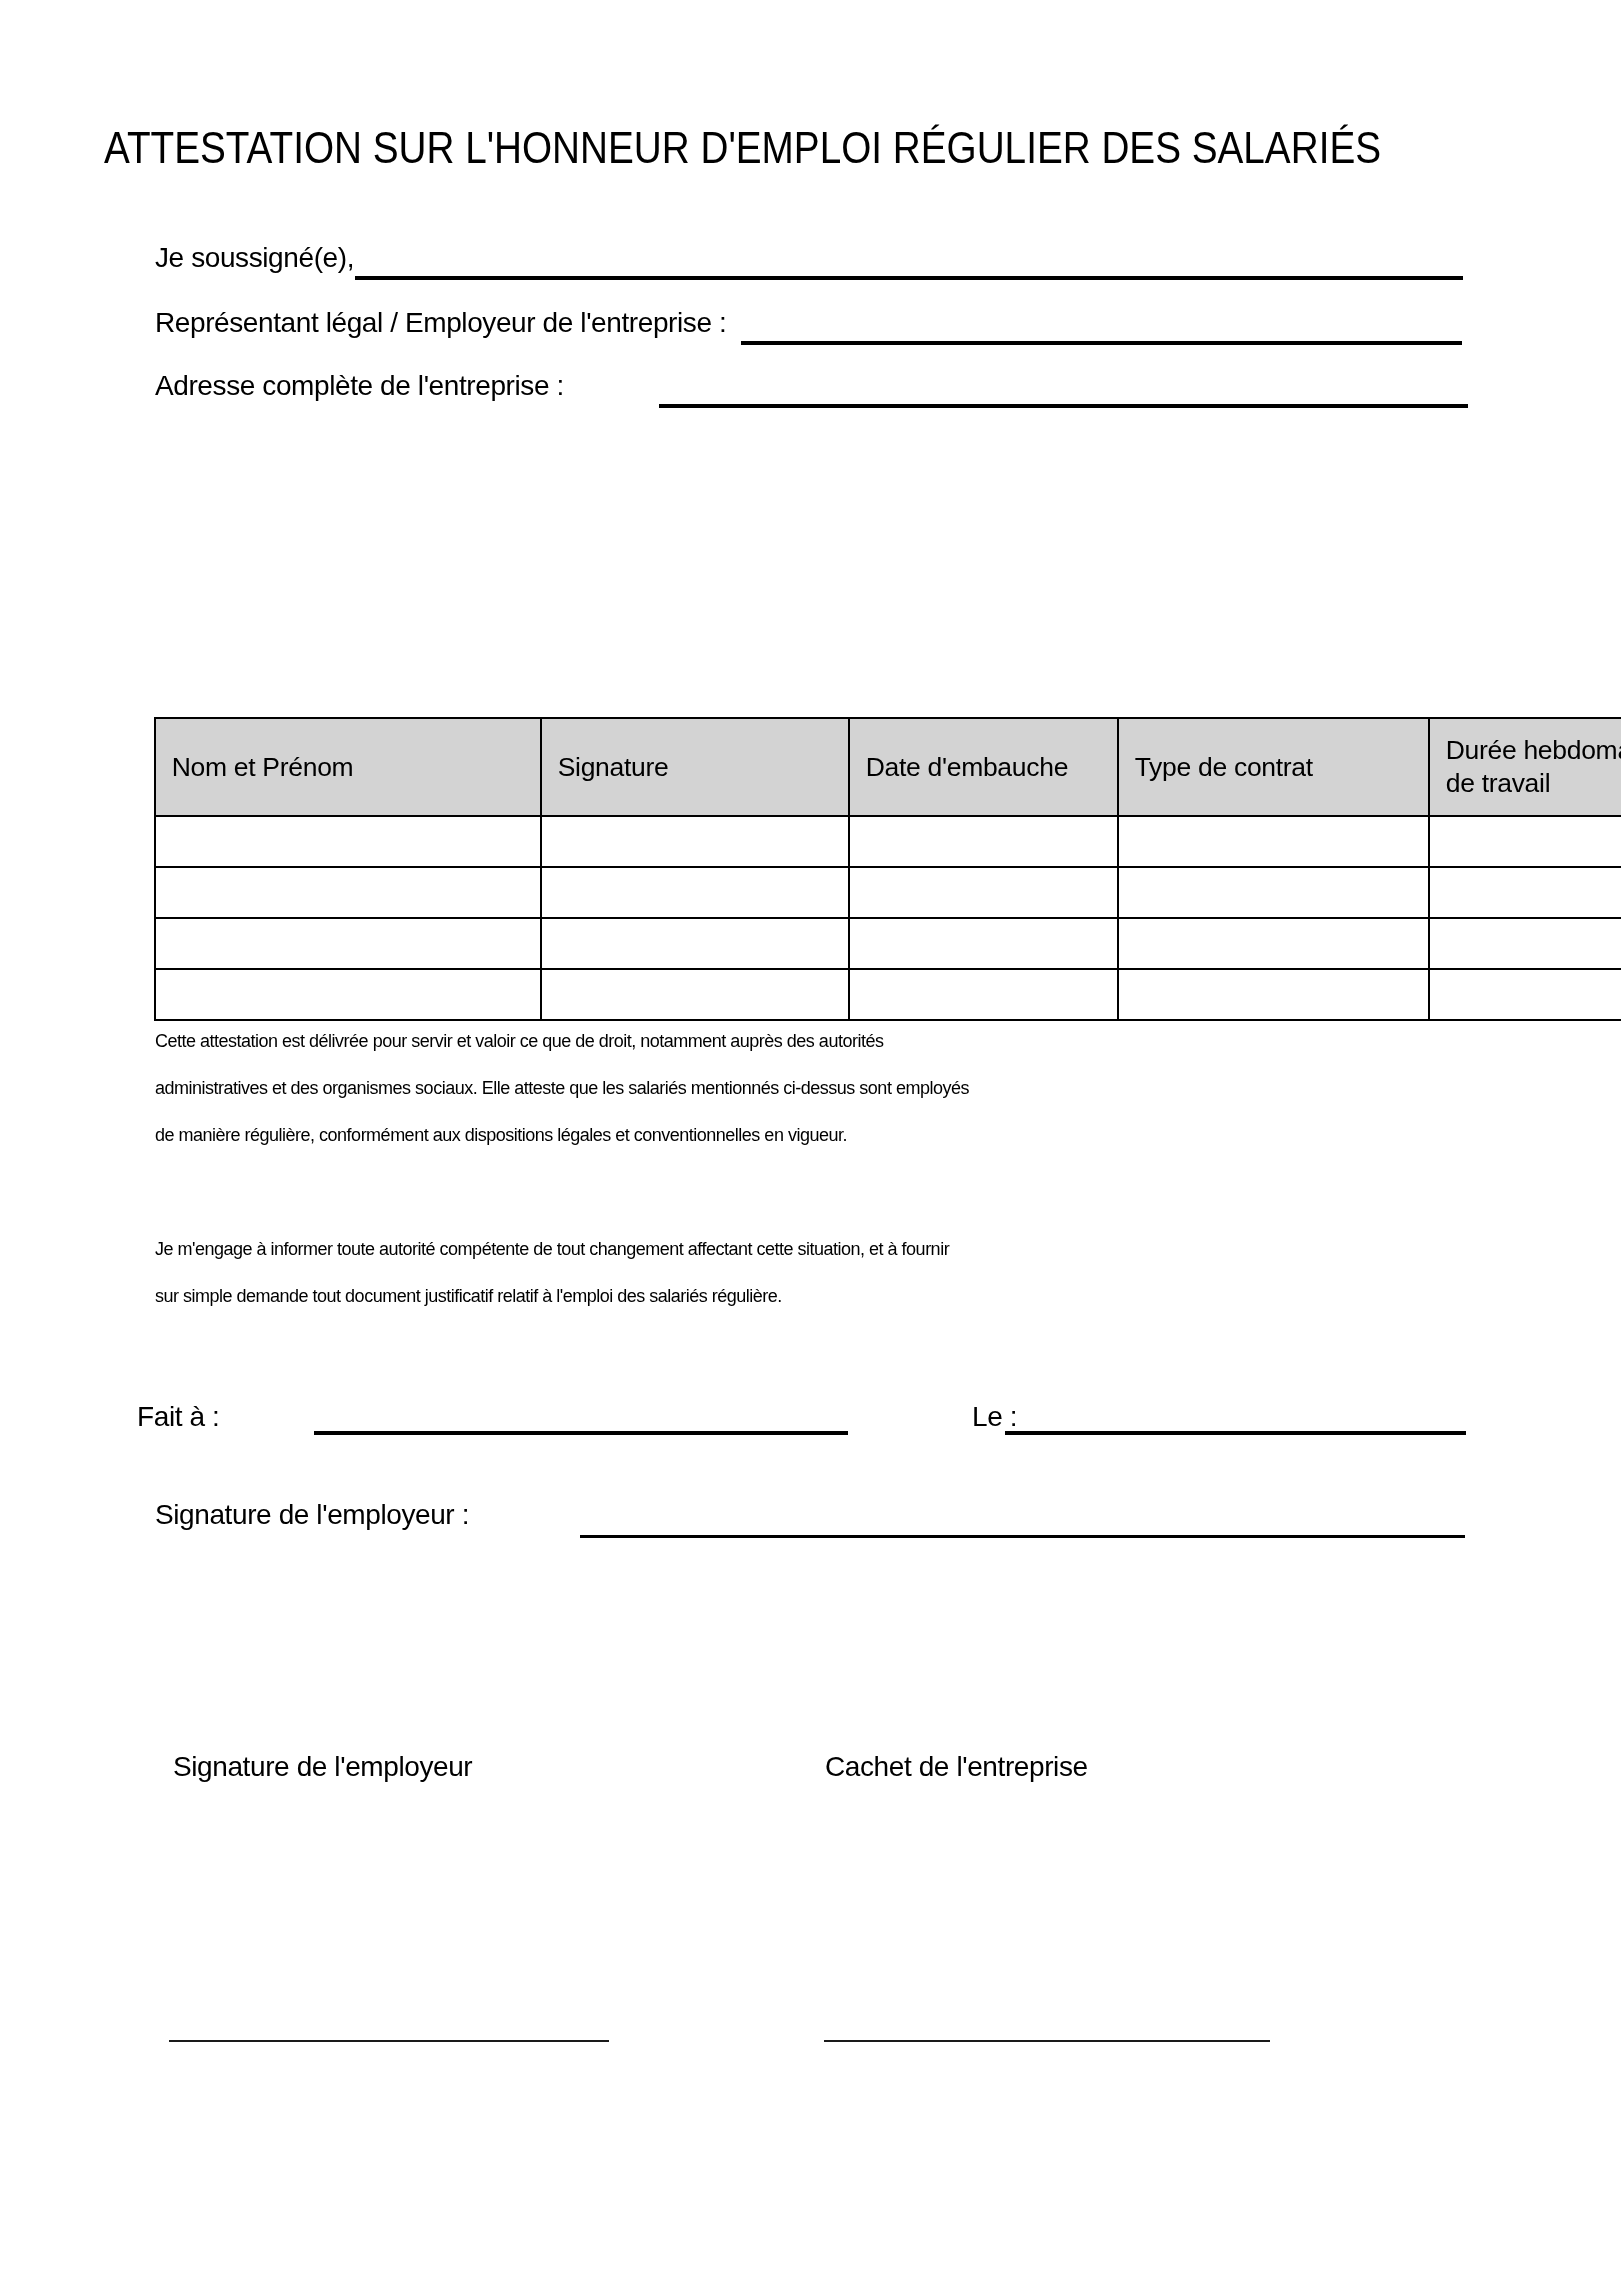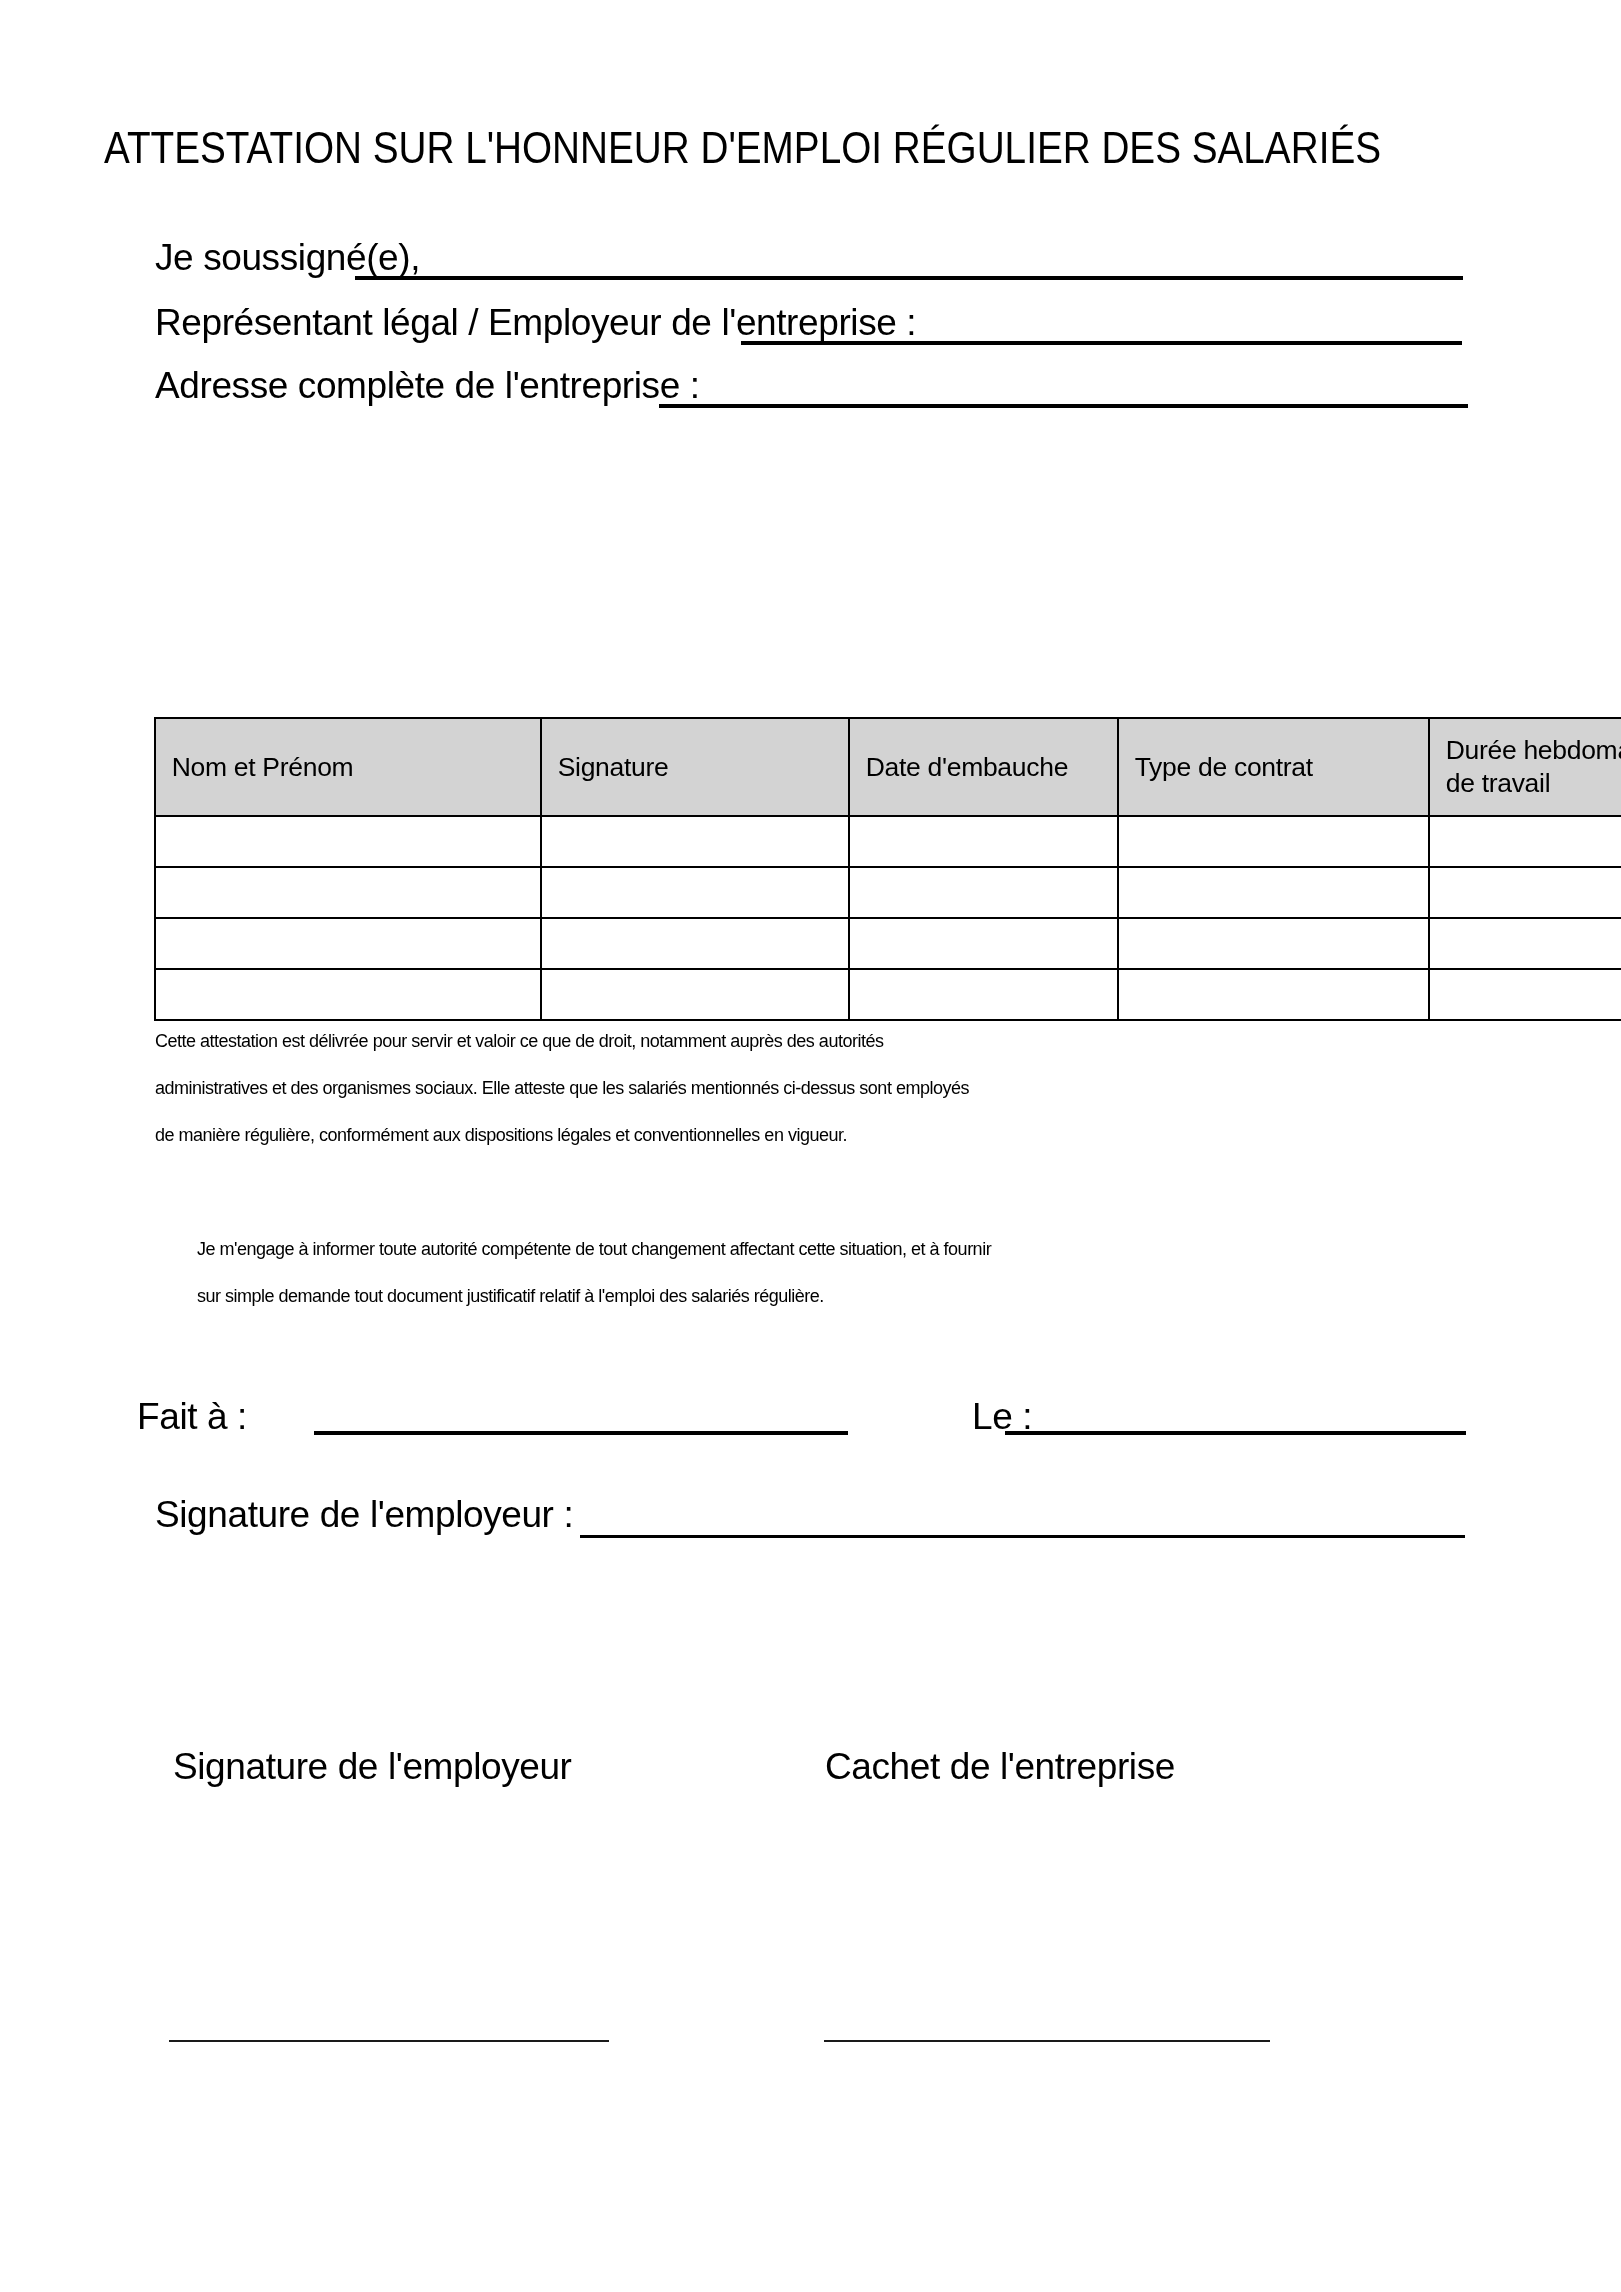--- a/index.html
+++ b/index.html
@@ -17,21 +17,21 @@
     top: 123px; left: 0; width: 1346px;
     text-align: center;
     font-size: 45px; line-height: 49px;
     white-space: nowrap;
   }
   .doc-title .squeeze {
     display: inline-block;
     transform: scaleX(0.86);
   }
   .label {
-    font-size: 37px; line-height: 33px;
+    font-size: 28px; line-height: 33px;
     letter-spacing: -0.4px;
     white-space: nowrap;
   }
   .fill-line { background: #000000; height: 3.9px; }
   .fill-line.thin { height: 2.9px; }
   .sig-line { background: #1a1a1a; height: 2px; }
   .para { letter-spacing: -0.5px; }
   .para .line {
     font-size: 18px; line-height: 47px;
     white-space: nowrap;
@@ -134,21 +134,21 @@
       </tbody>
     </table>
   </div>
 
   <div class="abs para" style="left:155px; top:1018px;">
     <div class="line">Cette attestation est délivrée pour servir et valoir ce que de droit, notamment auprès des autorités</div>
     <div class="line">administratives et des organismes sociaux. Elle atteste que les salariés mentionnés ci-dessus sont employés</div>
     <div class="line">de manière régulière, conformément aux dispositions légales et conventionnelles en vigueur.</div>
   </div>
 
-  <div class="abs para" style="left:155px; top:1226px;margin-left:42px;">
+  <div class="abs para" style="left:155px; top:1226px;">
     <div class="line">Je m'engage à informer toute autorité compétente de tout changement affectant cette situation, et à fournir</div>
     <div class="line">sur simple demande tout document justificatif relatif à l'emploi des salariés régulière.</div>
   </div>
 
   <div class="abs label" style="left:137px; top:1400px;">Fait à :</div>
   <div class="abs fill-line" style="left:314px; top:1431px; width:534px;"></div>
   <div class="abs label" style="left:926px; top:1400px;margin-left:46px;">Le :</div>
   <div class="abs fill-line" style="left:1005px; top:1431px; width:461px;"></div>
 
   <div class="abs label" style="left:155px; top:1498px;">Signature de l'employeur :</div>

